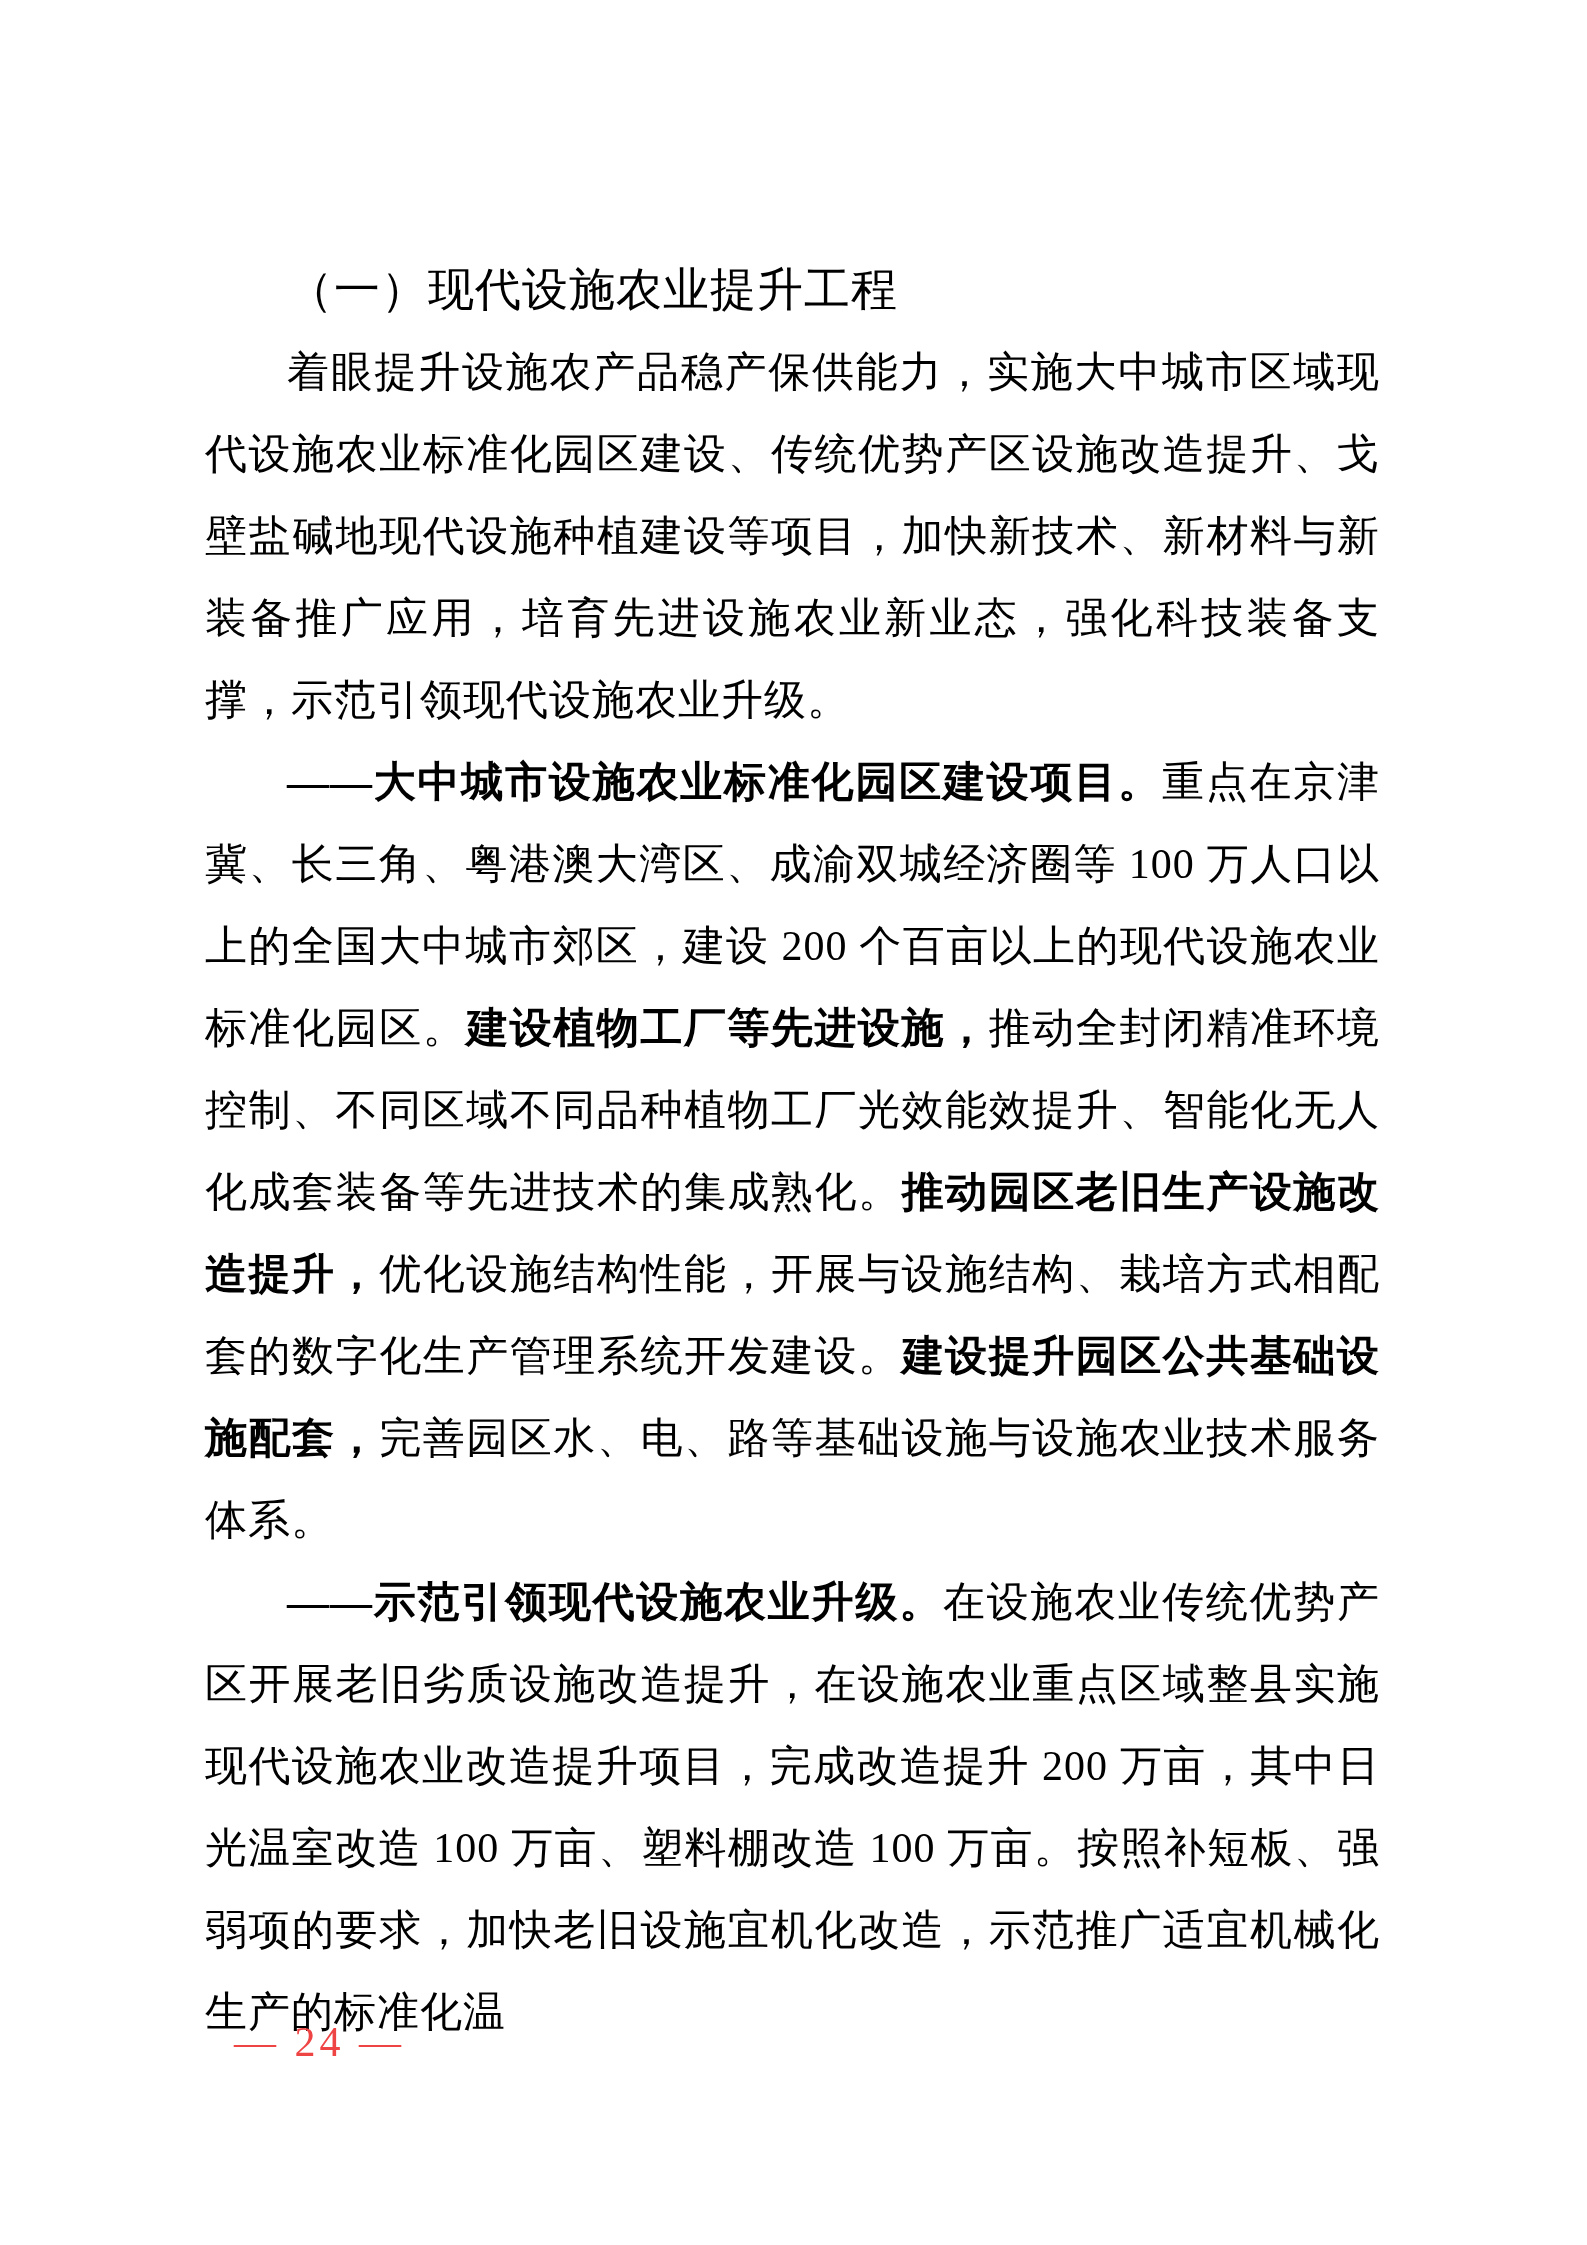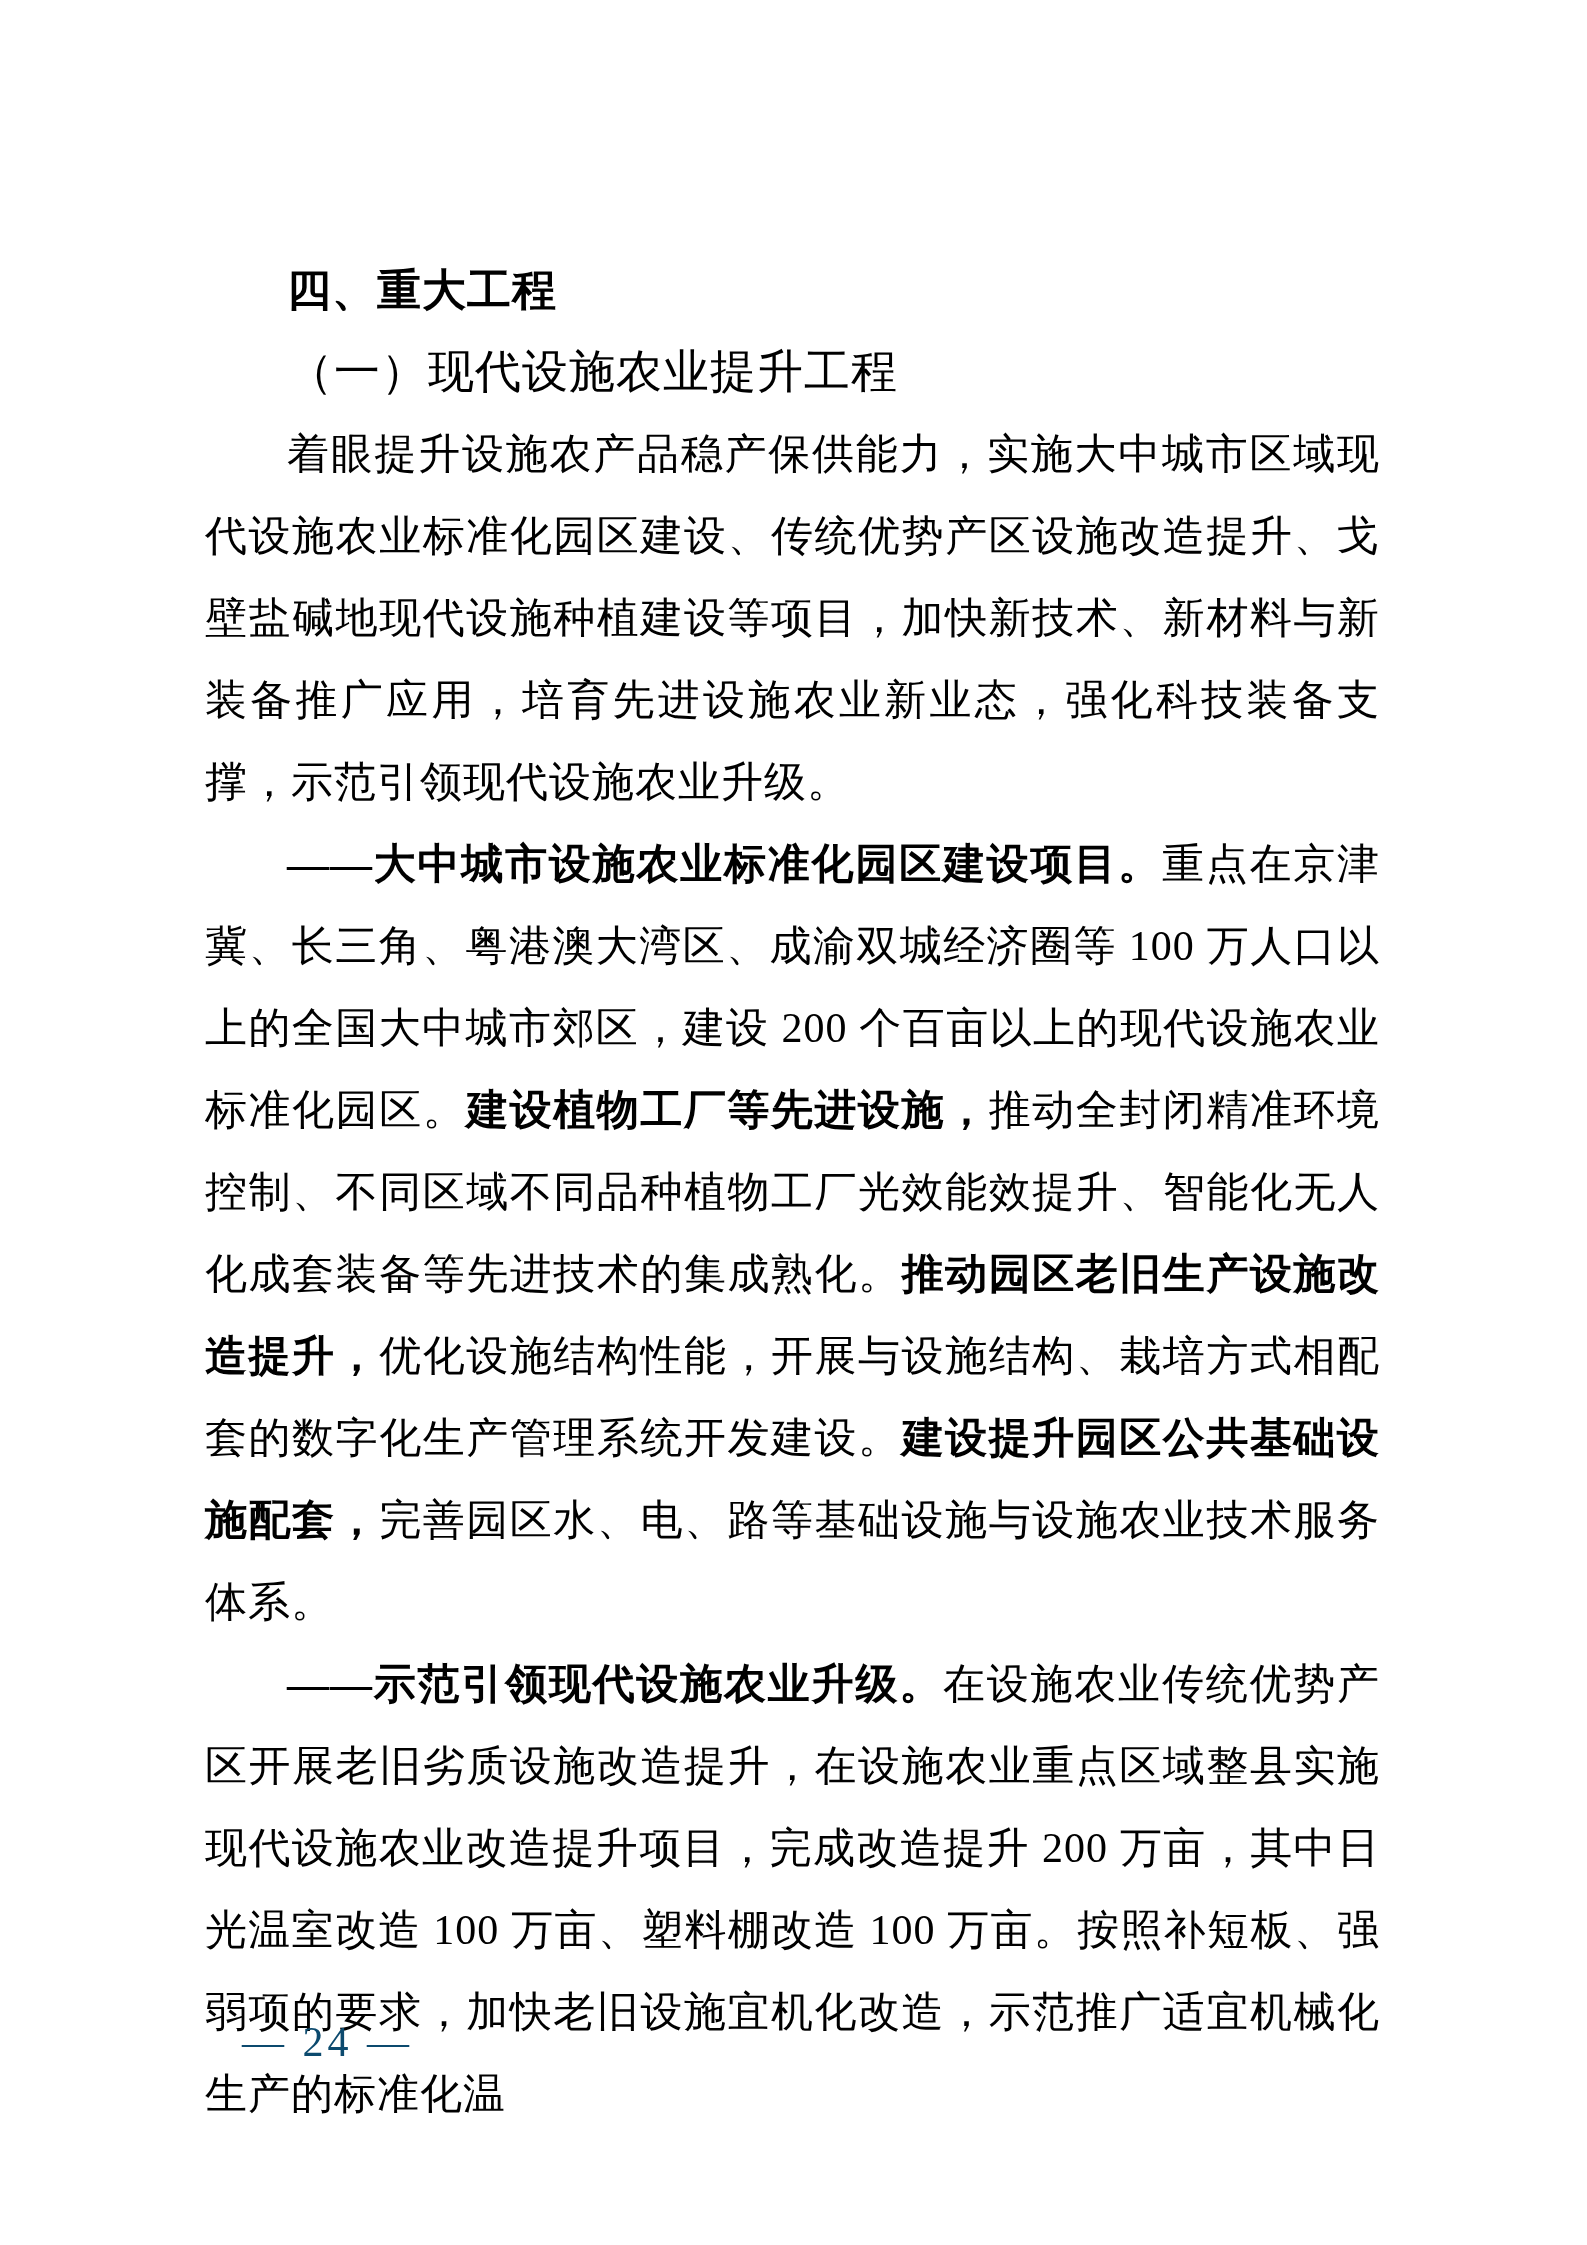--- a/index.html
+++ b/index.html
@@ -48,36 +48,35 @@
   }
   .para {
     margin: 0;
     text-indent: 82px;
   }
   .bold-run {
     font-weight: 700;
   }
   .page-footer {
     position: absolute;
-    left: 242px;
+    left: 234px;
     top: 2016px;
     font-family: "Liberation Serif", "DejaVu Serif", serif;
     font-size: 42px;
     line-height: 52px;
     letter-spacing: 4px;
-    color: #0c4a6e;
+    color: #ef4444;
   }
 </style>
 </head>
 <body>
 
 <div class="page">
   <div class="content">
 
-    <h1 class="section-heading">四、重大工程</h1>
 
     <h2 class="subsection-heading">（一）现代设施农业提升工程</h2>
 
     <p class="para">
       <span>着眼提升设施农产品稳产保供能力，实施大中城市区域现代设施农业标准化园区建设、传统优势产区设施改造提升、戈壁盐碱地现代设施种植建设等项目，加快新技术、新材料与新装备推广应用，培育先进设施农业新业态，强化科技装备支撑，示范引领现代设施农业升级。</span>
     </p>
 
     <p class="para">
       <span class="bold-run">——大中城市设施农业标准化园区建设项目。</span><span>重点在京津冀、长三角、粤港澳大湾区、成渝双城经济圈等 100 万人口以上的全国大中城市郊区，建设 200 个百亩以上的现代设施农业标准化园区。</span><span class="bold-run">建设植物工厂等先进设施，</span><span>推动全封闭精准环境控制、不同区域不同品种植物工厂光效能效提升、智能化无人化成套装备等先进技术的集成熟化。</span><span class="bold-run">推动园区老旧生产设施改造提升，</span><span>优化设施结构性能，开展与设施结构、栽培方式相配套的数字化生产管理系统开发建设。</span><span class="bold-run">建设提升园区公共基础设施配套，</span><span>完善园区水、电、路等基础设施与设施农业技术服务体系。</span>
     </p>

